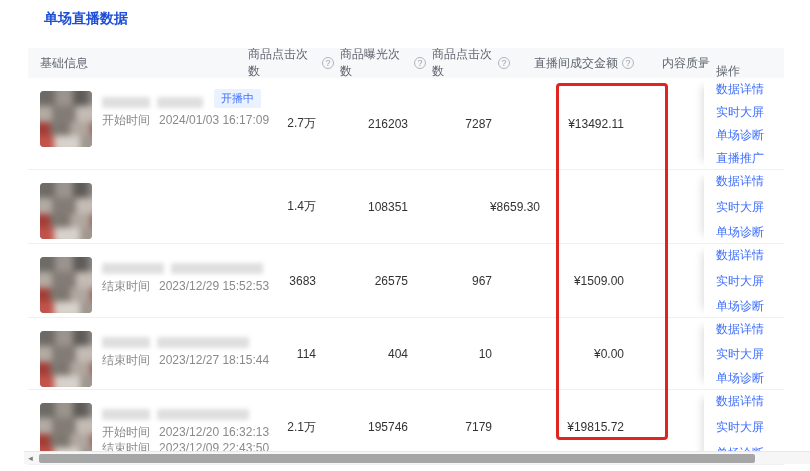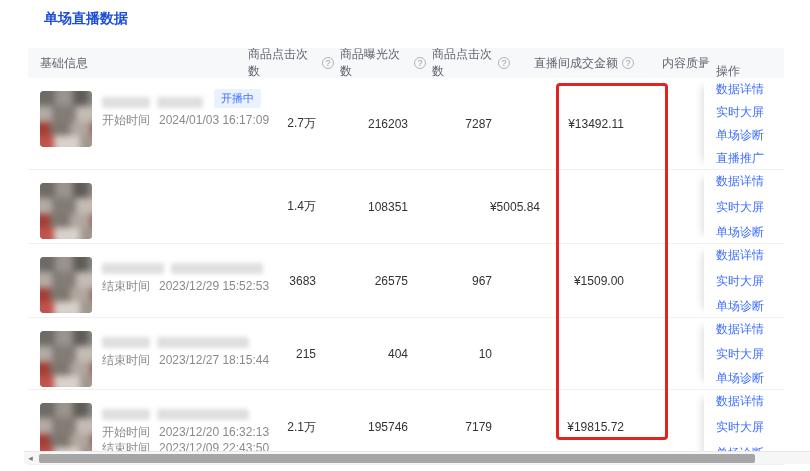--- a/index.html
+++ b/index.html
@@ -116,21 +116,21 @@
         <a>直播推广</a>
       </div>
     </div>
 
     <div class="tr r2">
       <div class="td c1 basic">
         <div class="thumb"></div>
       </div>
       <div class="td c2 num">1.4万</div>
       <div class="td c3 num">108351</div>
-      <div class="td c5 num">¥5005.84</div>
+      <div class="td c5 num">¥8659.30</div>
       <div class="td c6"></div>
       <div class="ops">
         <a>数据详情</a>
         <a>实时大屏</a>
         <a>单场诊断</a>
       </div>
     </div>
 
     <div class="tr r3">
       <div class="td c1 basic">
@@ -163,23 +163,24 @@
         <div class="meta">
           <div class="title-line">
             <span class="blur-bar bw1"></span>
             <span class="blur-bar bw4"></span>
           </div>
           <div class="time-line">
             <span class="lab">结束时间</span><span>2023/12/27 18:15:44</span>
           </div>
         </div>
       </div>
-      <div class="td c2 num">215</div>
+      <div class="td c2 num">114</div>
       <div class="td c3 num">404</div>
       <div class="td c4 num">10</div>
+      <div class="td c5 num">¥0.00</div>
       <div class="td c6"></div>
       <div class="ops">
         <a>数据详情</a>
         <a>实时大屏</a>
         <a>单场诊断</a>
       </div>
     </div>
 
     <div class="tr r5">
       <div class="td c1 basic">

